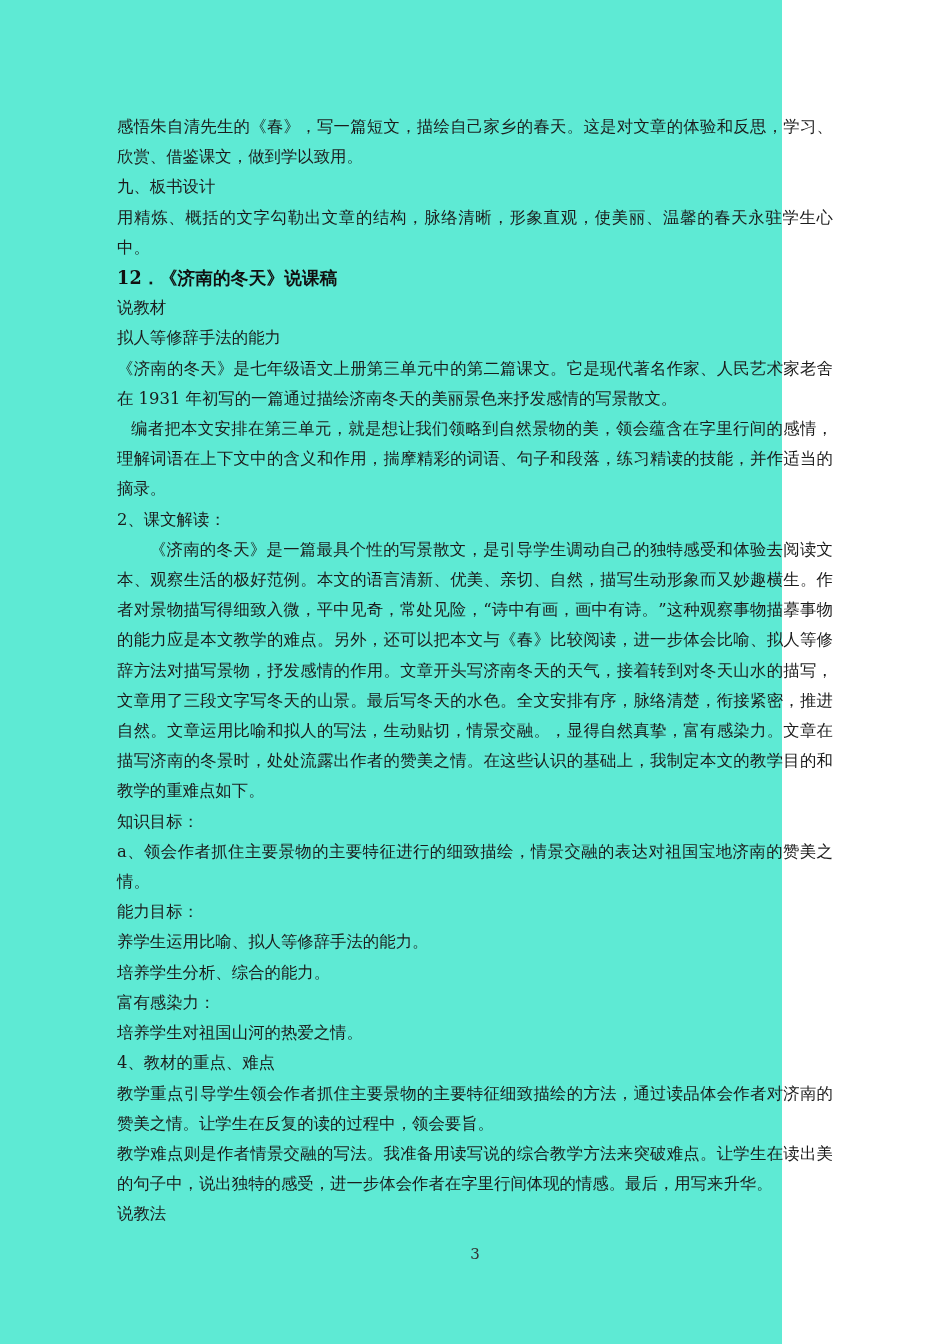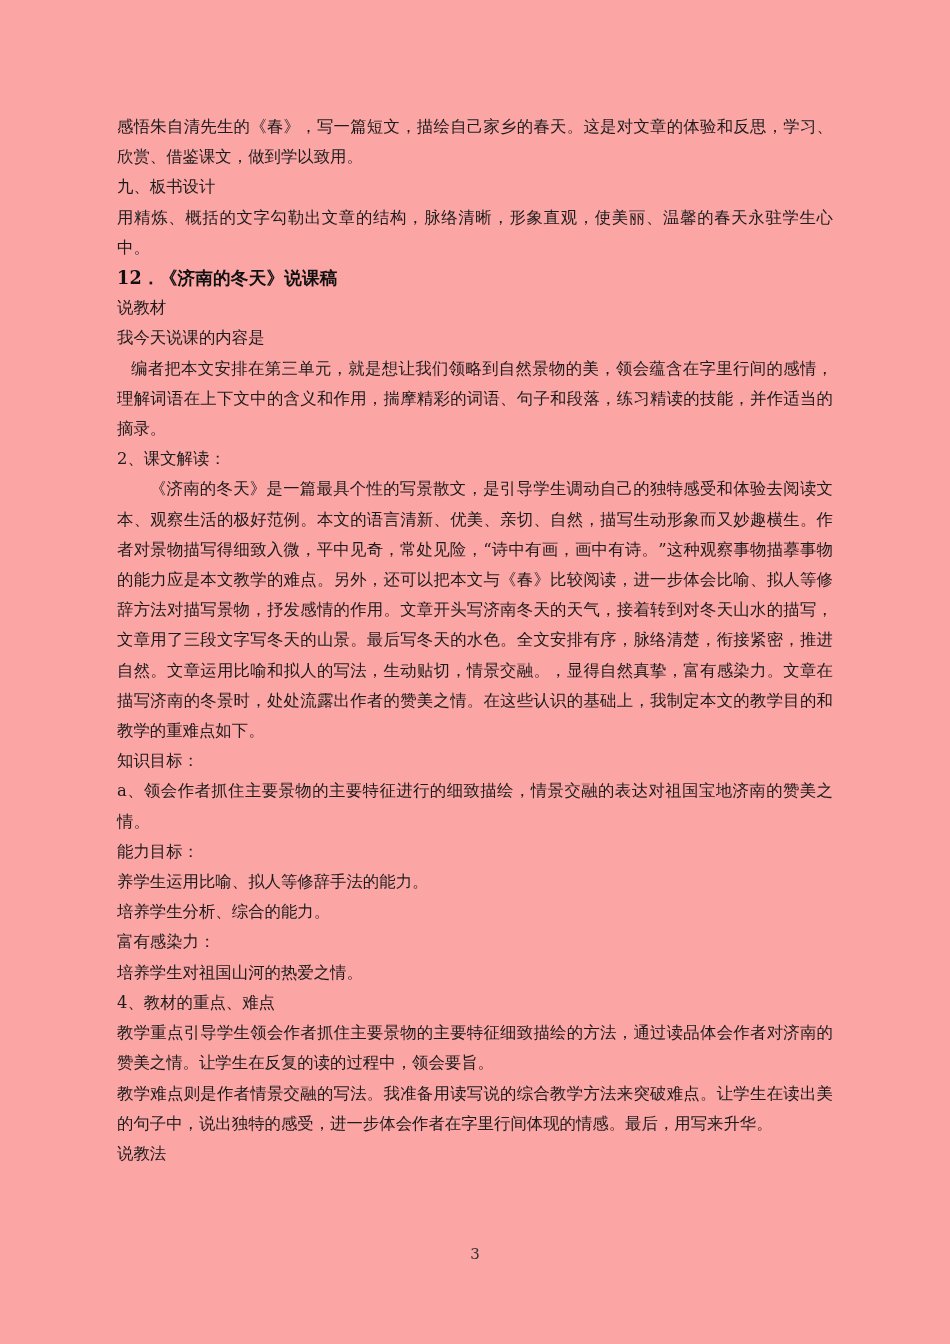--- a/index.html
+++ b/index.html
@@ -13,23 +13,23 @@
     position: relative;
     font-family: "DejaVu Serif", "Liberation Serif", serif;
     color: #1a1a1a;
     overflow: hidden;
   }
 
   .page {
     position: absolute;
     left: 0;
     top: 0;
-    width: 950px;
+    width: 782px;
     height: 1344px;
-    background: #fca5a5;
+    background: #5eead4;
   }
 
   .content {
     position: absolute;
     left: 117px;
     top: 112px;
     width: 716px;
   }
 
   
@@ -86,22 +86,23 @@
     <p class="p">九、板书设计</p>
 
     <p class="p">用精炼、概括的文字勾勒出文章的结构，脉络清晰，形象直观，使美丽、温馨的春天永驻学生心中。</p>
 
     <h1 class="title">12．《济南的冬天》说课稿</h1>
 
 
 
     <p class="p">说教材</p>
 
-    <p class="p">我今天说课的内容是</p>
+    <p class="p">拟人等修辞手法的能力</p>
 
+    <p class="p">《济南的冬天》是七年级语文上册第三单元中的第二篇课文。它是现代著名作家、人民艺术家老舍在 1931 年初写的一篇通过描绘济南冬天的美丽景色来抒发感情的写景散文。</p>
 
     <p class="p indent1">编者把本文安排在第三单元，就是想让我们领略到自然景物的美，领会蕴含在字里行间的感情，理解词语在上下文中的含义和作用，揣摩精彩的词语、句子和段落，练习精读的技能，并作适当的摘录。</p>
 
     <p class="p">2、课文解读：</p>
 
     <p class="p indent">《济南的冬天》是一篇最具个性的写景散文，是引导学生调动自己的独特感受和体验去阅读文本、观察生活的极好范例。本文的语言清新、优美、亲切、自然，描写生动形象而又妙趣横生。作者对景物描写得细致入微，平中见奇，常处见险，“诗中有画，画中有诗。”这种观察事物描摹事物的能力应是本文教学的难点。另外，还可以把本文与《春》比较阅读，进一步体会比喻、拟人等修辞方法对描写景物，抒发感情的作用。文章开头写济南冬天的天气，接着转到对冬天山水的描写，文章用了三段文字写冬天的山景。最后写冬天的水色。全文安排有序，脉络清楚，衔接紧密，推进自然。文章运用比喻和拟人的写法，生动贴切，情景交融。，显得自然真挚，富有感染力。文章在描写济南的冬景时，处处流露出作者的赞美之情。在这些认识的基础上，我制定本文的教学目的和教学的重难点如下。</p>
 
     <p class="p">知识目标：</p>
 
     <p class="p">a、领会作者抓住主要景物的主要特征进行的细致描绘，情景交融的表达对祖国宝地济南的赞美之情。</p>

